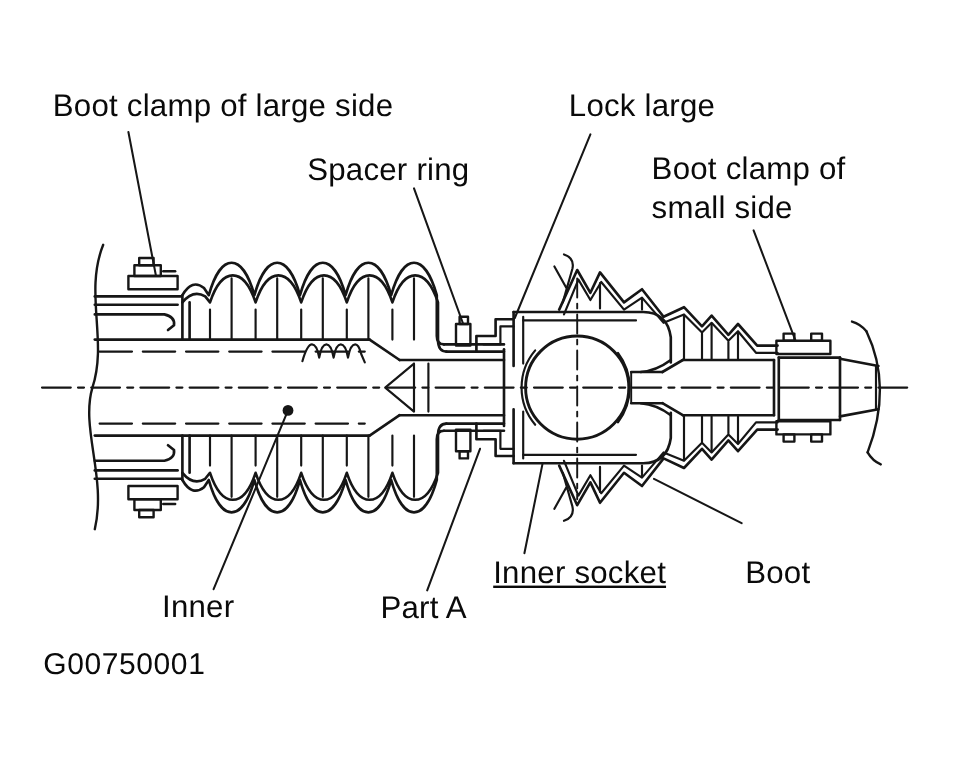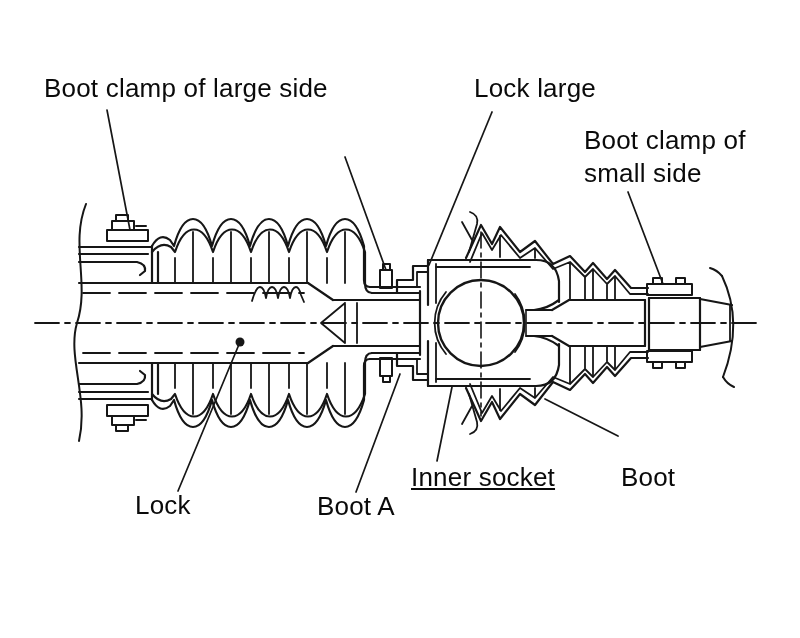--- a/index.html
+++ b/index.html
@@ -167,21 +167,23 @@
         <path d="M452,387 L437,461"></path>
         <path d="M400,374 L356,492"></path>
         <path d="M240,342 L178,491"></path>
         <circle cx="240" cy="342" r="4.5" fill="#161616" stroke="none"></circle>
       </g>
 
     </g>
   </svg>
 
   <div class="lbl" style="left:44px;  top:72px;">Boot clamp of large side</div>
+  <div class="lbl" style="left:256px; top:125px;">Spacer ring</div>
   <div class="lbl" style="left:474px; top:72px;">Lock large</div>
-  <div class="lbl" style="left:543px; top:124px;margin-left:41px;">Boot clamp of
+  <div class="lbl" style="left:543px; top:124px;">Boot clamp of
 small side</div>
   <div class="lbl" style="left:621px; top:418px;margin-top:43px;">Boot</div>
   <div class="lbl" style="left:411px; top:461px;text-decoration:underline;">Inner socket</div>
-  <div class="lbl" style="left:317px; top:490px;">Boot A</div>
-  <div class="lbl" style="left:135px; top:489px;">Lock</div>
+  <div class="lbl" style="left:317px; top:490px;">Part A</div>
+  <div class="lbl" style="left:135px; top:489px;">Inner</div>
+  <div class="figcode" style="left:36px; top:540px;">G00750001</div>
 
 </div>
 
 </body></html>

